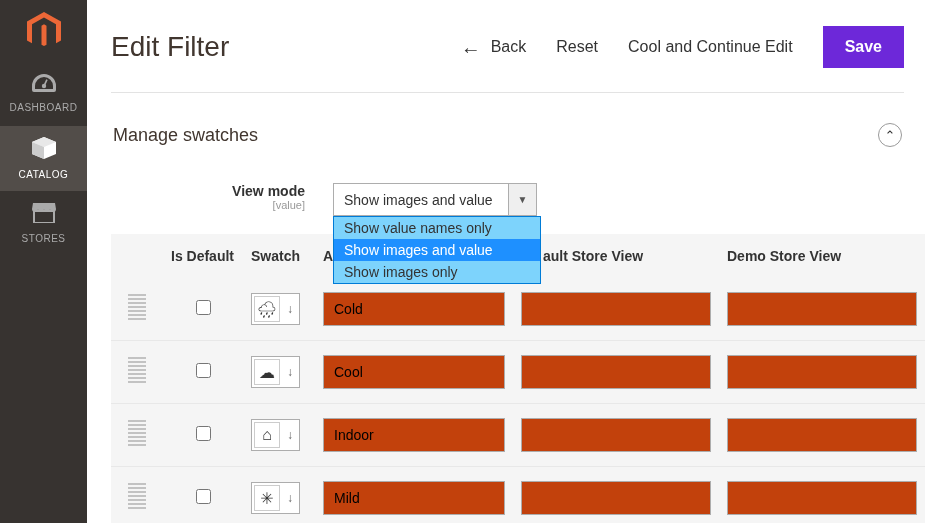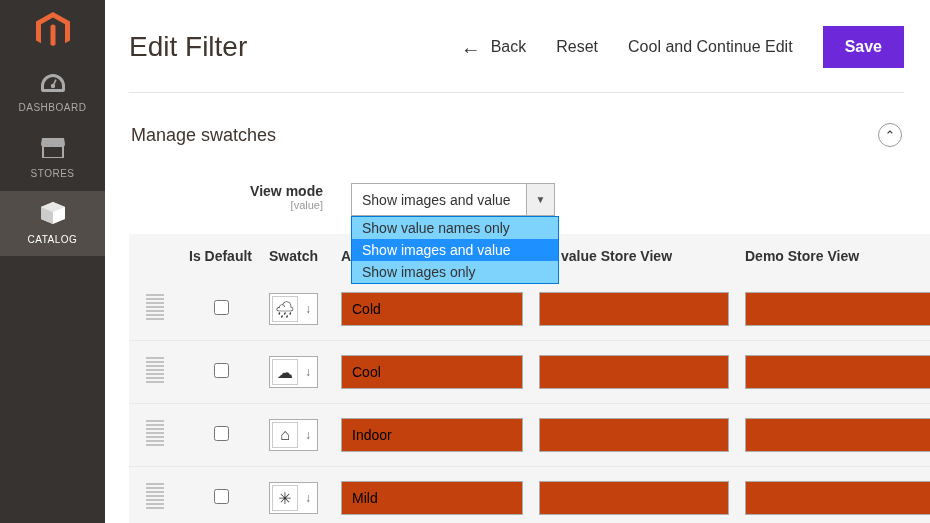--- a/index.html
+++ b/index.html
@@ -1,20 +1,20 @@
 <!DOCTYPE html>
 <html><head>
 <meta charset="utf-8">
 <style>
   * { box-sizing: border-box; margin: 0; padding: 0; font-family: -apple-system, BlinkMacSystemFont, "Segoe UI", Helvetica, Arial, sans-serif; }
   html, body { height: 100%; background: #fff; color: #333; }
   .app { display: flex; height: 100vh; }
 
   
-  .sidebar { width: 105px; background: #373330; color: #aaa; display: flex; flex-direction: column; align-items: center; flex-shrink: 0; }
+  .sidebar { width: 87px; background: #373330; color: #aaa; display: flex; flex-direction: column; align-items: center; flex-shrink: 0; }
   .logo-box { width: 100%; height: 61px; display: flex; align-items: center; justify-content: center; background: #373330; }
   .logo-box svg { width: 34px; height: 38px; }
   .nav-item { width: 100%; height: 65px; display: flex; flex-direction: column; align-items: center; justify-content: center; cursor: pointer; color: #aaa; font-size: 10px; letter-spacing: 0.5px; gap: 6px; }
   .nav-item.active { background: #524d49; color: #fff; }
   .nav-item .nav-icon { font-size: 22px; line-height: 1; }
 
   
   .main { flex: 1; overflow: auto; padding: 0 26px 20px 24px; }
   .page-header { display: flex; align-items: center; padding: 26px 0 24px 0; border-bottom: 1px solid #e3e3e3; }
   .page-title { font-size: 28px; font-weight: 400; color: #41362f; flex: 0 0 auto; }
@@ -75,38 +75,38 @@
     <div class="nav-item">
       <span class="nav-icon">
         <svg width="24" height="18" viewBox="0 0 24 18">
             <path d="M12 0 A12 12 0 0 0 0 12 L0 16 A2 2 0 0 0 2 18 L22 18 A2 2 0 0 0 24 16 L24 12 A12 12 0 0 0 12 0 Z M12 3 A9 9 0 0 1 21 12 L21 15 L3 15 L3 12 A9 9 0 0 1 12 3 Z" fill="#aaa"></path>
             <circle cx="12" cy="12" r="2.2" fill="#aaa"></circle>
             <rect x="11.2" y="5" width="1.6" height="6" fill="#aaa" transform="rotate(25 12 12)"></rect>
           </svg>
       </span>
       <span>DASHBOARD</span>
     </div>
-    <div class="nav-item">
-      <span class="nav-icon">
-        <svg width="24" height="20" viewBox="0 0 24 20">
-            <path d="M1 0 L23 0 L24 6 A3 3 0 0 1 18 6 A3 3 0 0 1 12 6 A3 3 0 0 1 6 6 A3 3 0 0 1 0 6 Z" fill="#aaa"></path>
-            <rect x="2" y="8" width="20" height="12" fill="none" stroke="#aaa" stroke-width="2"></rect>
-          </svg>
-      </span>
-      <span>STORES</span>
-    </div>
     <div class="nav-item active">
       <span class="nav-icon">
         <svg width="24" height="22" viewBox="0 0 24 22">
             <path d="M12 0 L24 5 L24 17 L12 22 L0 17 L0 5 Z" fill="#fff"></path>
             <path d="M12 0 L24 5 L12 10 L0 5 Z" fill="#e8e8e8"></path>
             <path d="M12 10 L12 22 L0 17 L0 5 Z" fill="#ccc"></path>
           </svg>
       </span>
       <span>CATALOG</span>
+    </div>
+    <div class="nav-item">
+      <span class="nav-icon">
+        <svg width="24" height="20" viewBox="0 0 24 20">
+            <path d="M1 0 L23 0 L24 6 A3 3 0 0 1 18 6 A3 3 0 0 1 12 6 A3 3 0 0 1 6 6 A3 3 0 0 1 0 6 Z" fill="#aaa"></path>
+            <rect x="2" y="8" width="20" height="12" fill="none" stroke="#aaa" stroke-width="2"></rect>
+          </svg>
+      </span>
+      <span>STORES</span>
     </div>
   </div>
 
   <div class="main">
 
     <div class="page-header">
       <h1 class="page-title">Edit Filter</h1>
       <div class="header-actions">
         <span class="hdr-link">
           <span class="arrow">←</span>
@@ -151,21 +151,21 @@
         <col class="col-adm">
           <col class="col-dsv">
           <col class="col-demo">
       </colgroup>
       <thead>
         <tr>
           <th></th>
           <th>Is Default</th>
           <th>Swatch</th>
           <th>Ad</th>
-          <th style="padding-left:30px;">value Store View</th>
+          <th style="padding-left:30px;">ault Store View</th>
           <th>Demo Store View</th>
         </tr>
       </thead>
       <tbody id="rows-body">
           <tr>
             <td style="text-align:center;"><span class="drag"></span></td>
             <td style="text-align:center;"><input type="checkbox" style=""></td>
             <td><span class="swatch-box">
                 <span class="swatch-img">🌧</span>
                 <span class="swatch-arrow">↓</span>

